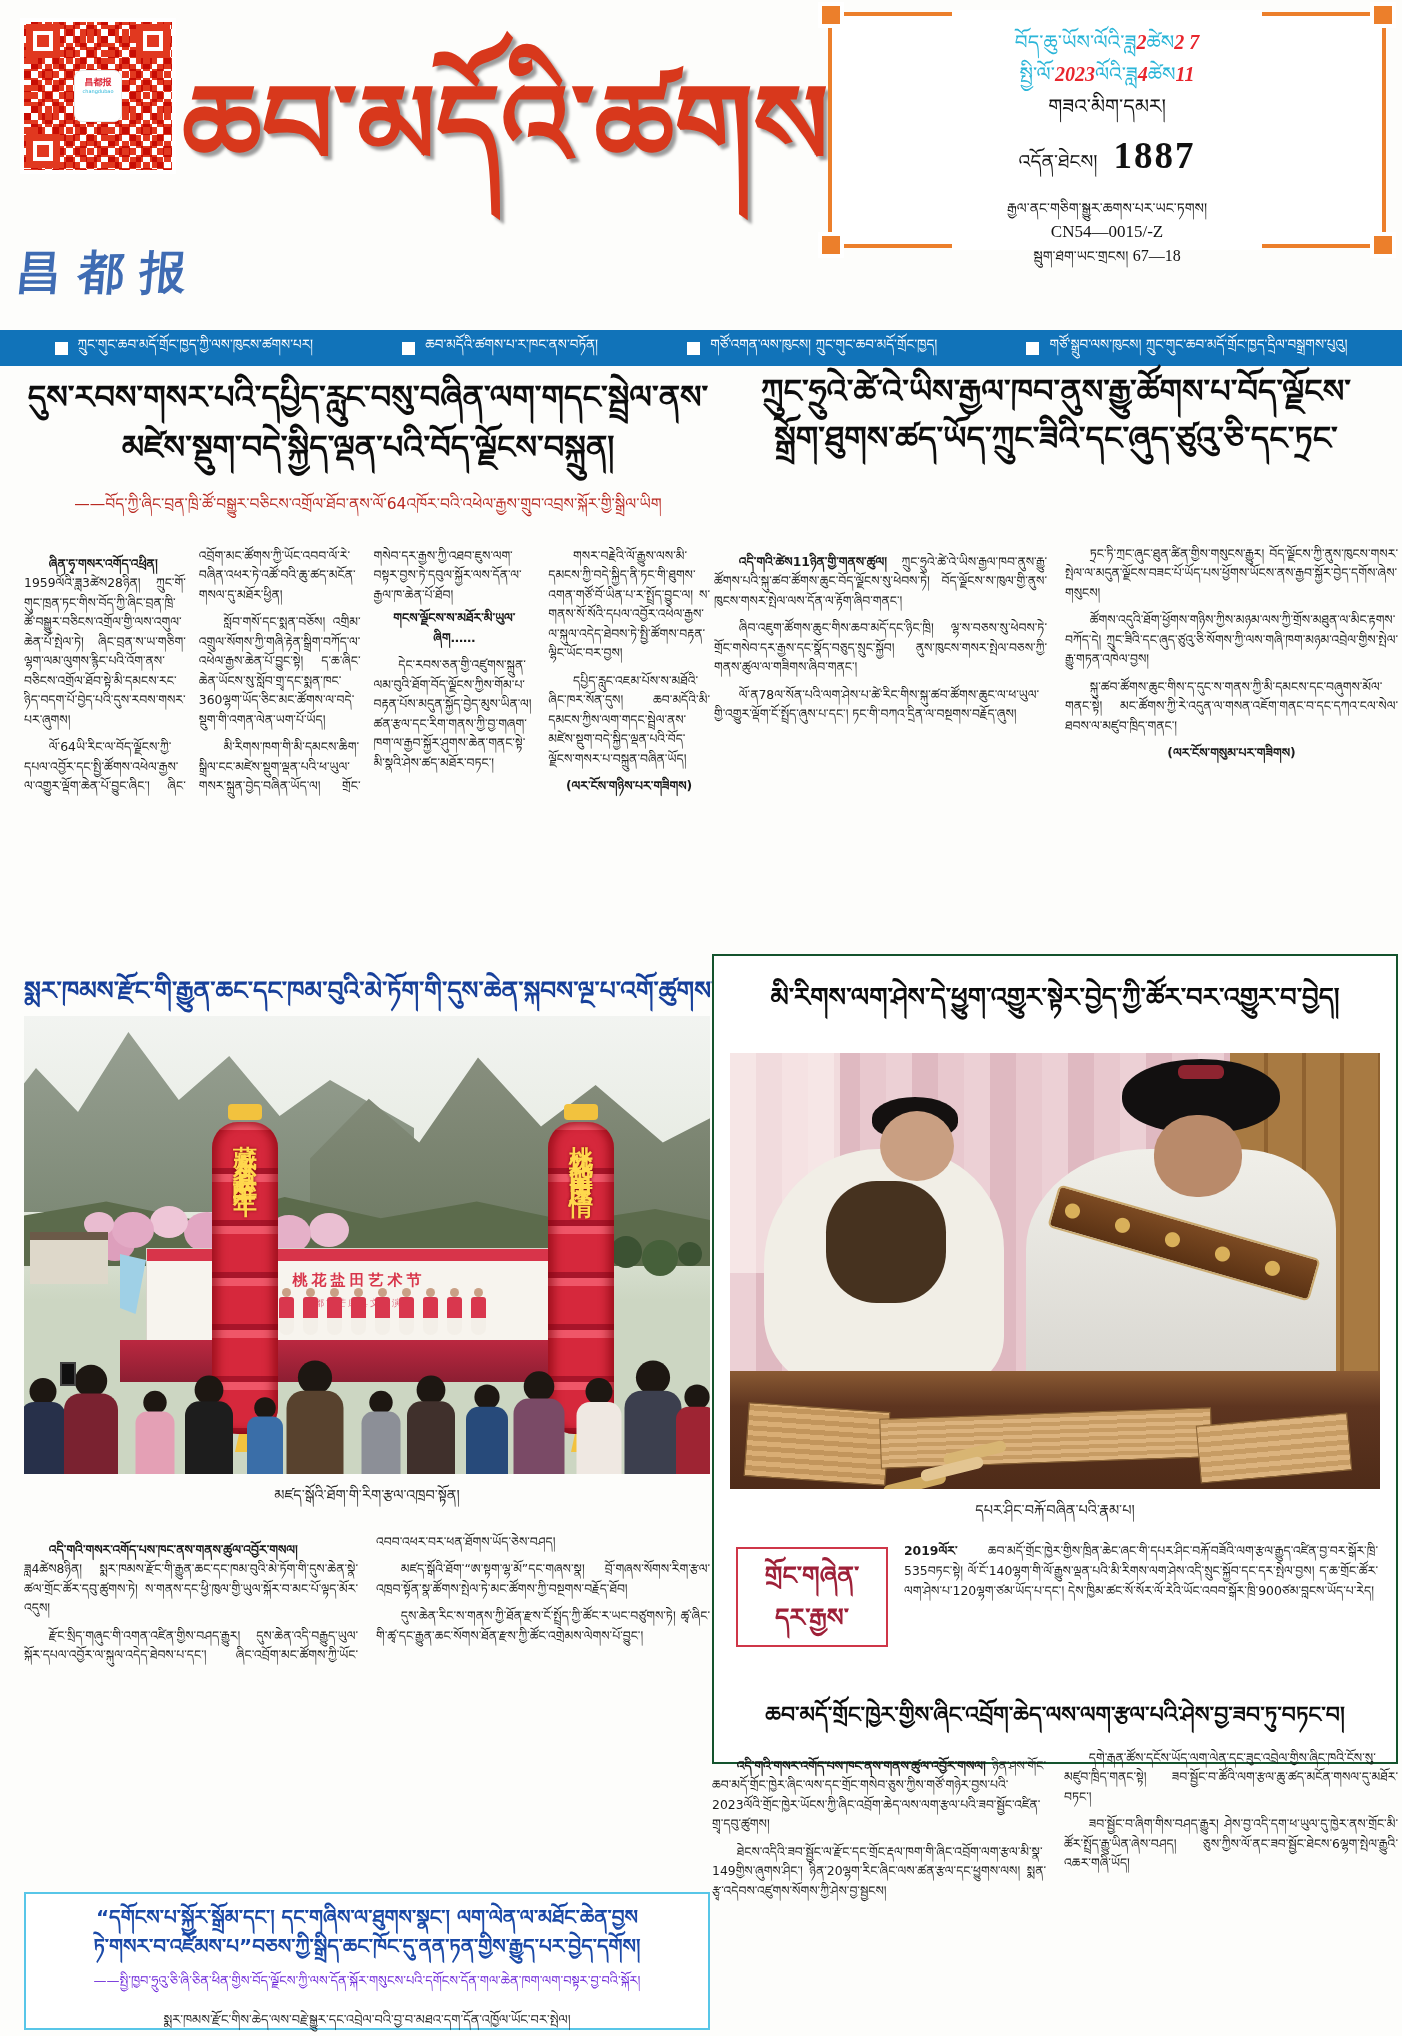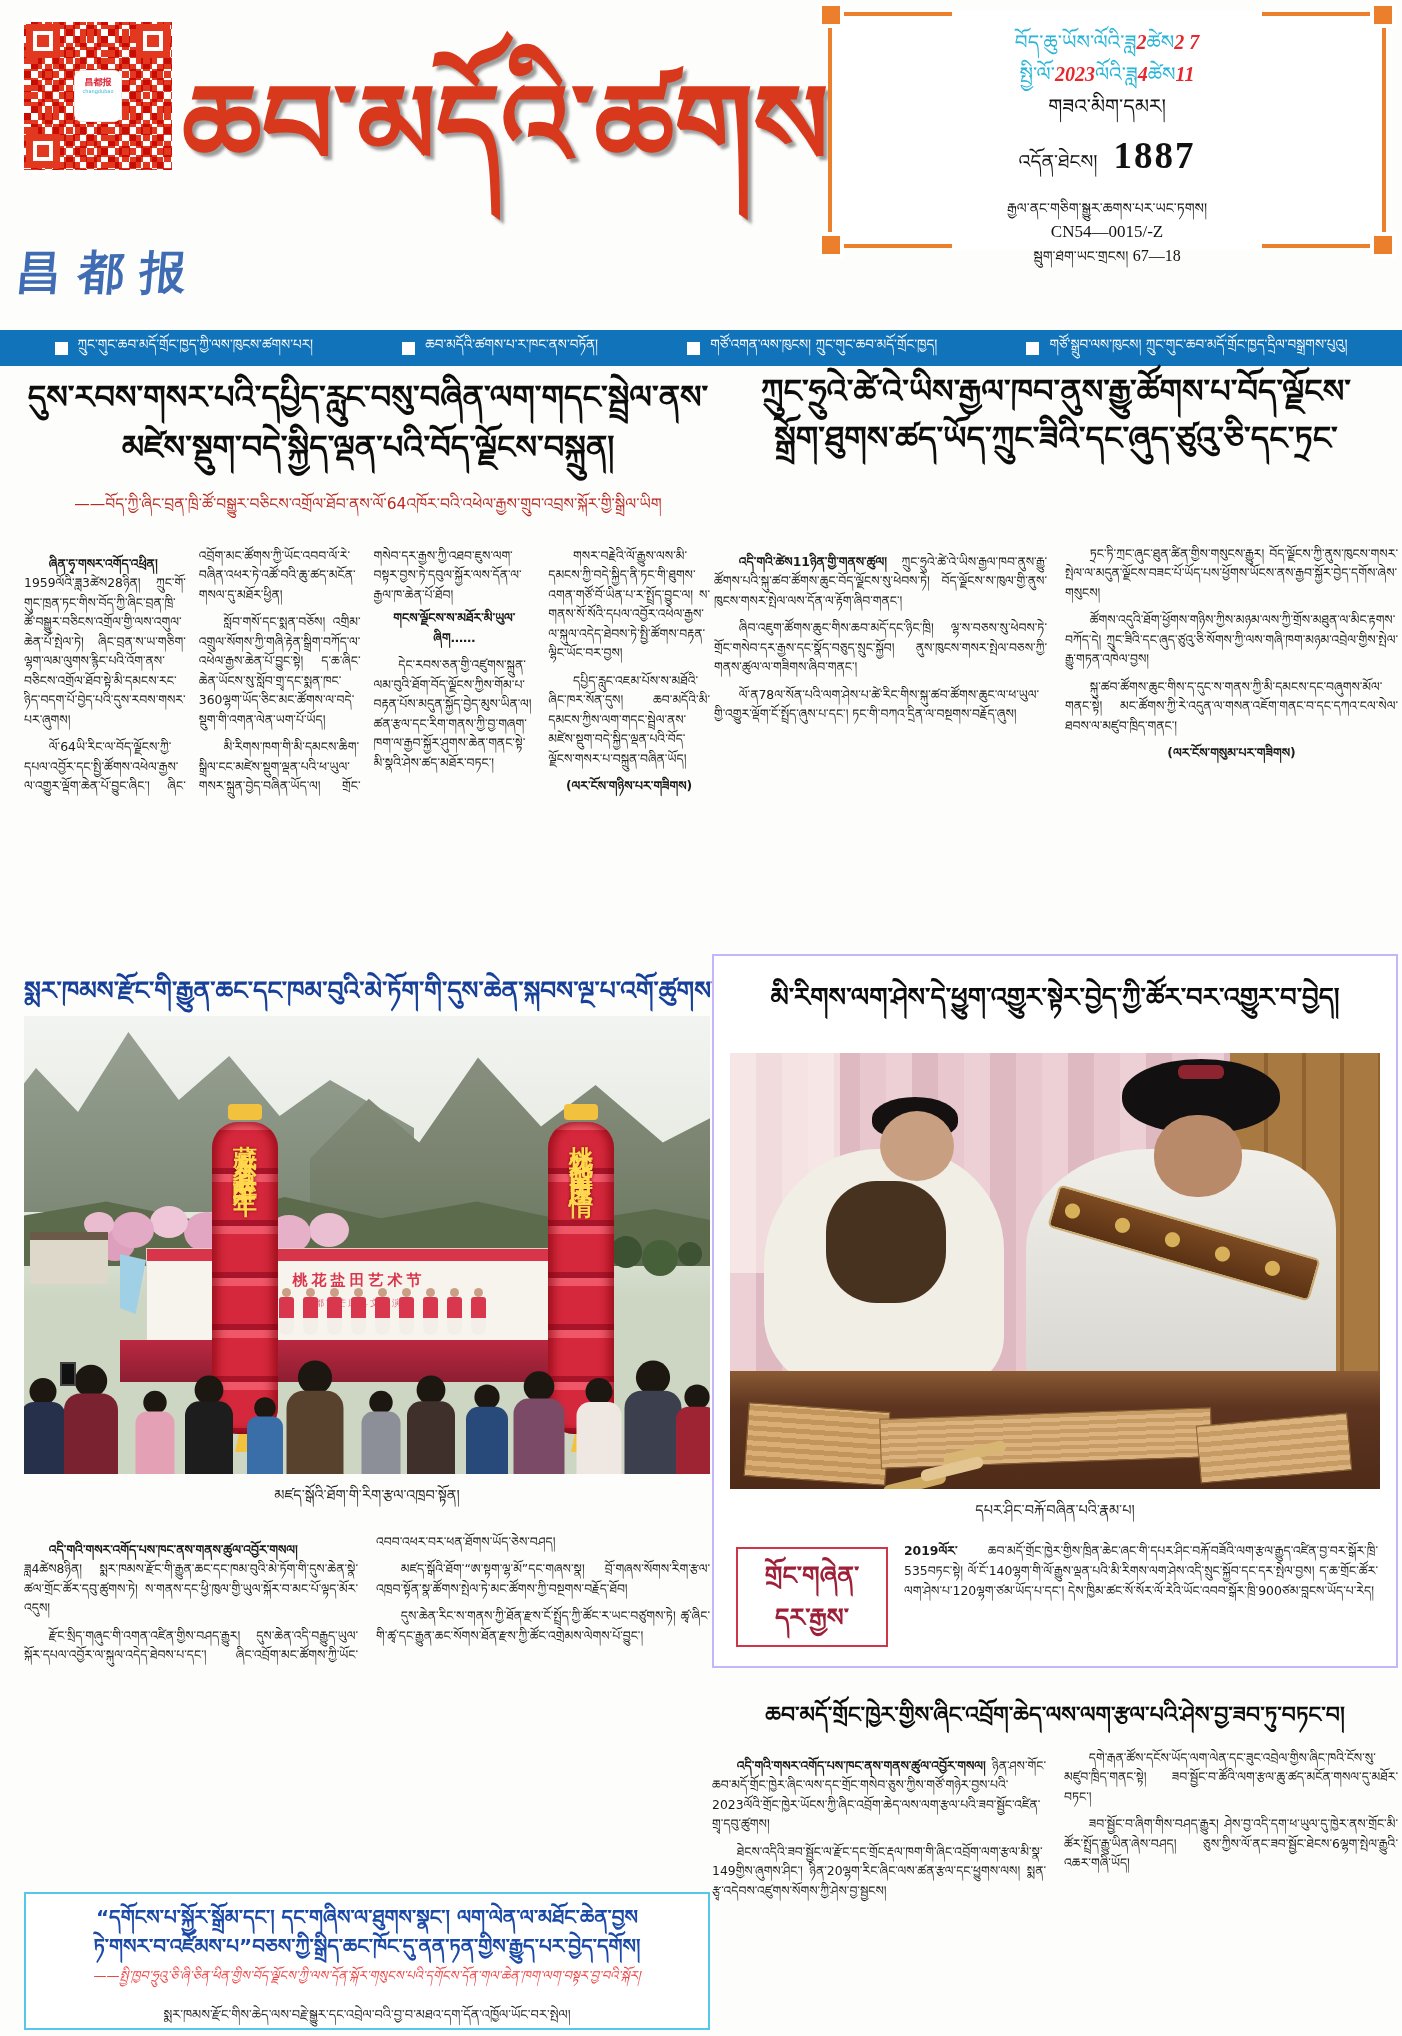--- a/index.html
+++ b/index.html
@@ -104,24 +104,24 @@
   .pp{position:absolute;width:30px;height:64px;transform:scale(var(--s,1));transform-origin:bottom center;}
   .pp::before{content:'';position:absolute;left:6px;top:0;width:18px;height:18px;border-radius:50%;background:#1d1712;}
   .pp::after{content:'';position:absolute;left:0;top:16px;width:30px;height:48px;border-radius:9px 9px 0 0;background:var(--c,#333);}
   .phone{position:absolute;left:36px;top:6px;width:12px;height:20px;background:#101010;border:2px solid #444;}
   .capL{position:absolute;left:24px;top:1479px;width:686px;text-align:center;font-size:14.5px;color:#222;}
   .lmBody{position:absolute;left:24px;top:1532px;width:686px;height:352px;column-count:2;column-gap:18px;}
   
   .blBox{position:absolute;left:24px;top:1892px;width:686px;height:138px;border:2px solid #58c6e8;
          box-sizing:border-box;text-align:center;padding-top:9px;background:#fff;}
   .blBox .b1{font-size:20px;font-weight:bold;color:#1b4aa8;line-height:29px;white-space:nowrap;}
-  .blBox .r1{font-size:13px;color:#ef4444;font-style:italic;}
+  .blBox .r1{font-size:13px;color:#6d28d9;margin-top:5px;}
   .blBox .k1{font-size:13px;color:#222;margin-top:2px;}
   
-  .rpBox{position:absolute;left:712px;top:954px;width:686px;height:714px;border:2px solid #c4b5fd;
+  .rpBox{position:absolute;left:712px;top:954px;width:686px;height:810px;border:2px solid #14532d;
          box-sizing:border-box;background:#fff;}
   .rpHead{margin-top:12px;text-align:center;font-size:26px;font-weight:bold;color:#0d0d0d;white-space:nowrap;}
   .photoR{position:relative;width:650px;height:436px;margin:12px auto 0;overflow:hidden;
           background:repeating-linear-gradient(90deg,#ecd0d5 0 26px,#dfb9c1 26px 52px,#e8c8ce 52px 78px);}
   .wood{position:absolute;right:0;top:0;width:150px;height:100%;
         background:repeating-linear-gradient(90deg,#a87a42 0 34px,#8f6230 34px 38px);}
   .winGlow{position:absolute;left:0;top:0;width:110px;height:220px;background:rgba(255,248,244,.55);}
   .faBody{position:absolute;left:34px;top:96px;width:240px;height:240px;background:#f1eee6;border-radius:48% 42% 22% 30%;}
   .faVest{position:absolute;left:96px;top:128px;width:120px;height:122px;background:#46321f;border-radius:42%;}
   .faHead{position:absolute;left:150px;top:58px;width:74px;height:70px;background:#c99f82;border-radius:50%;}

